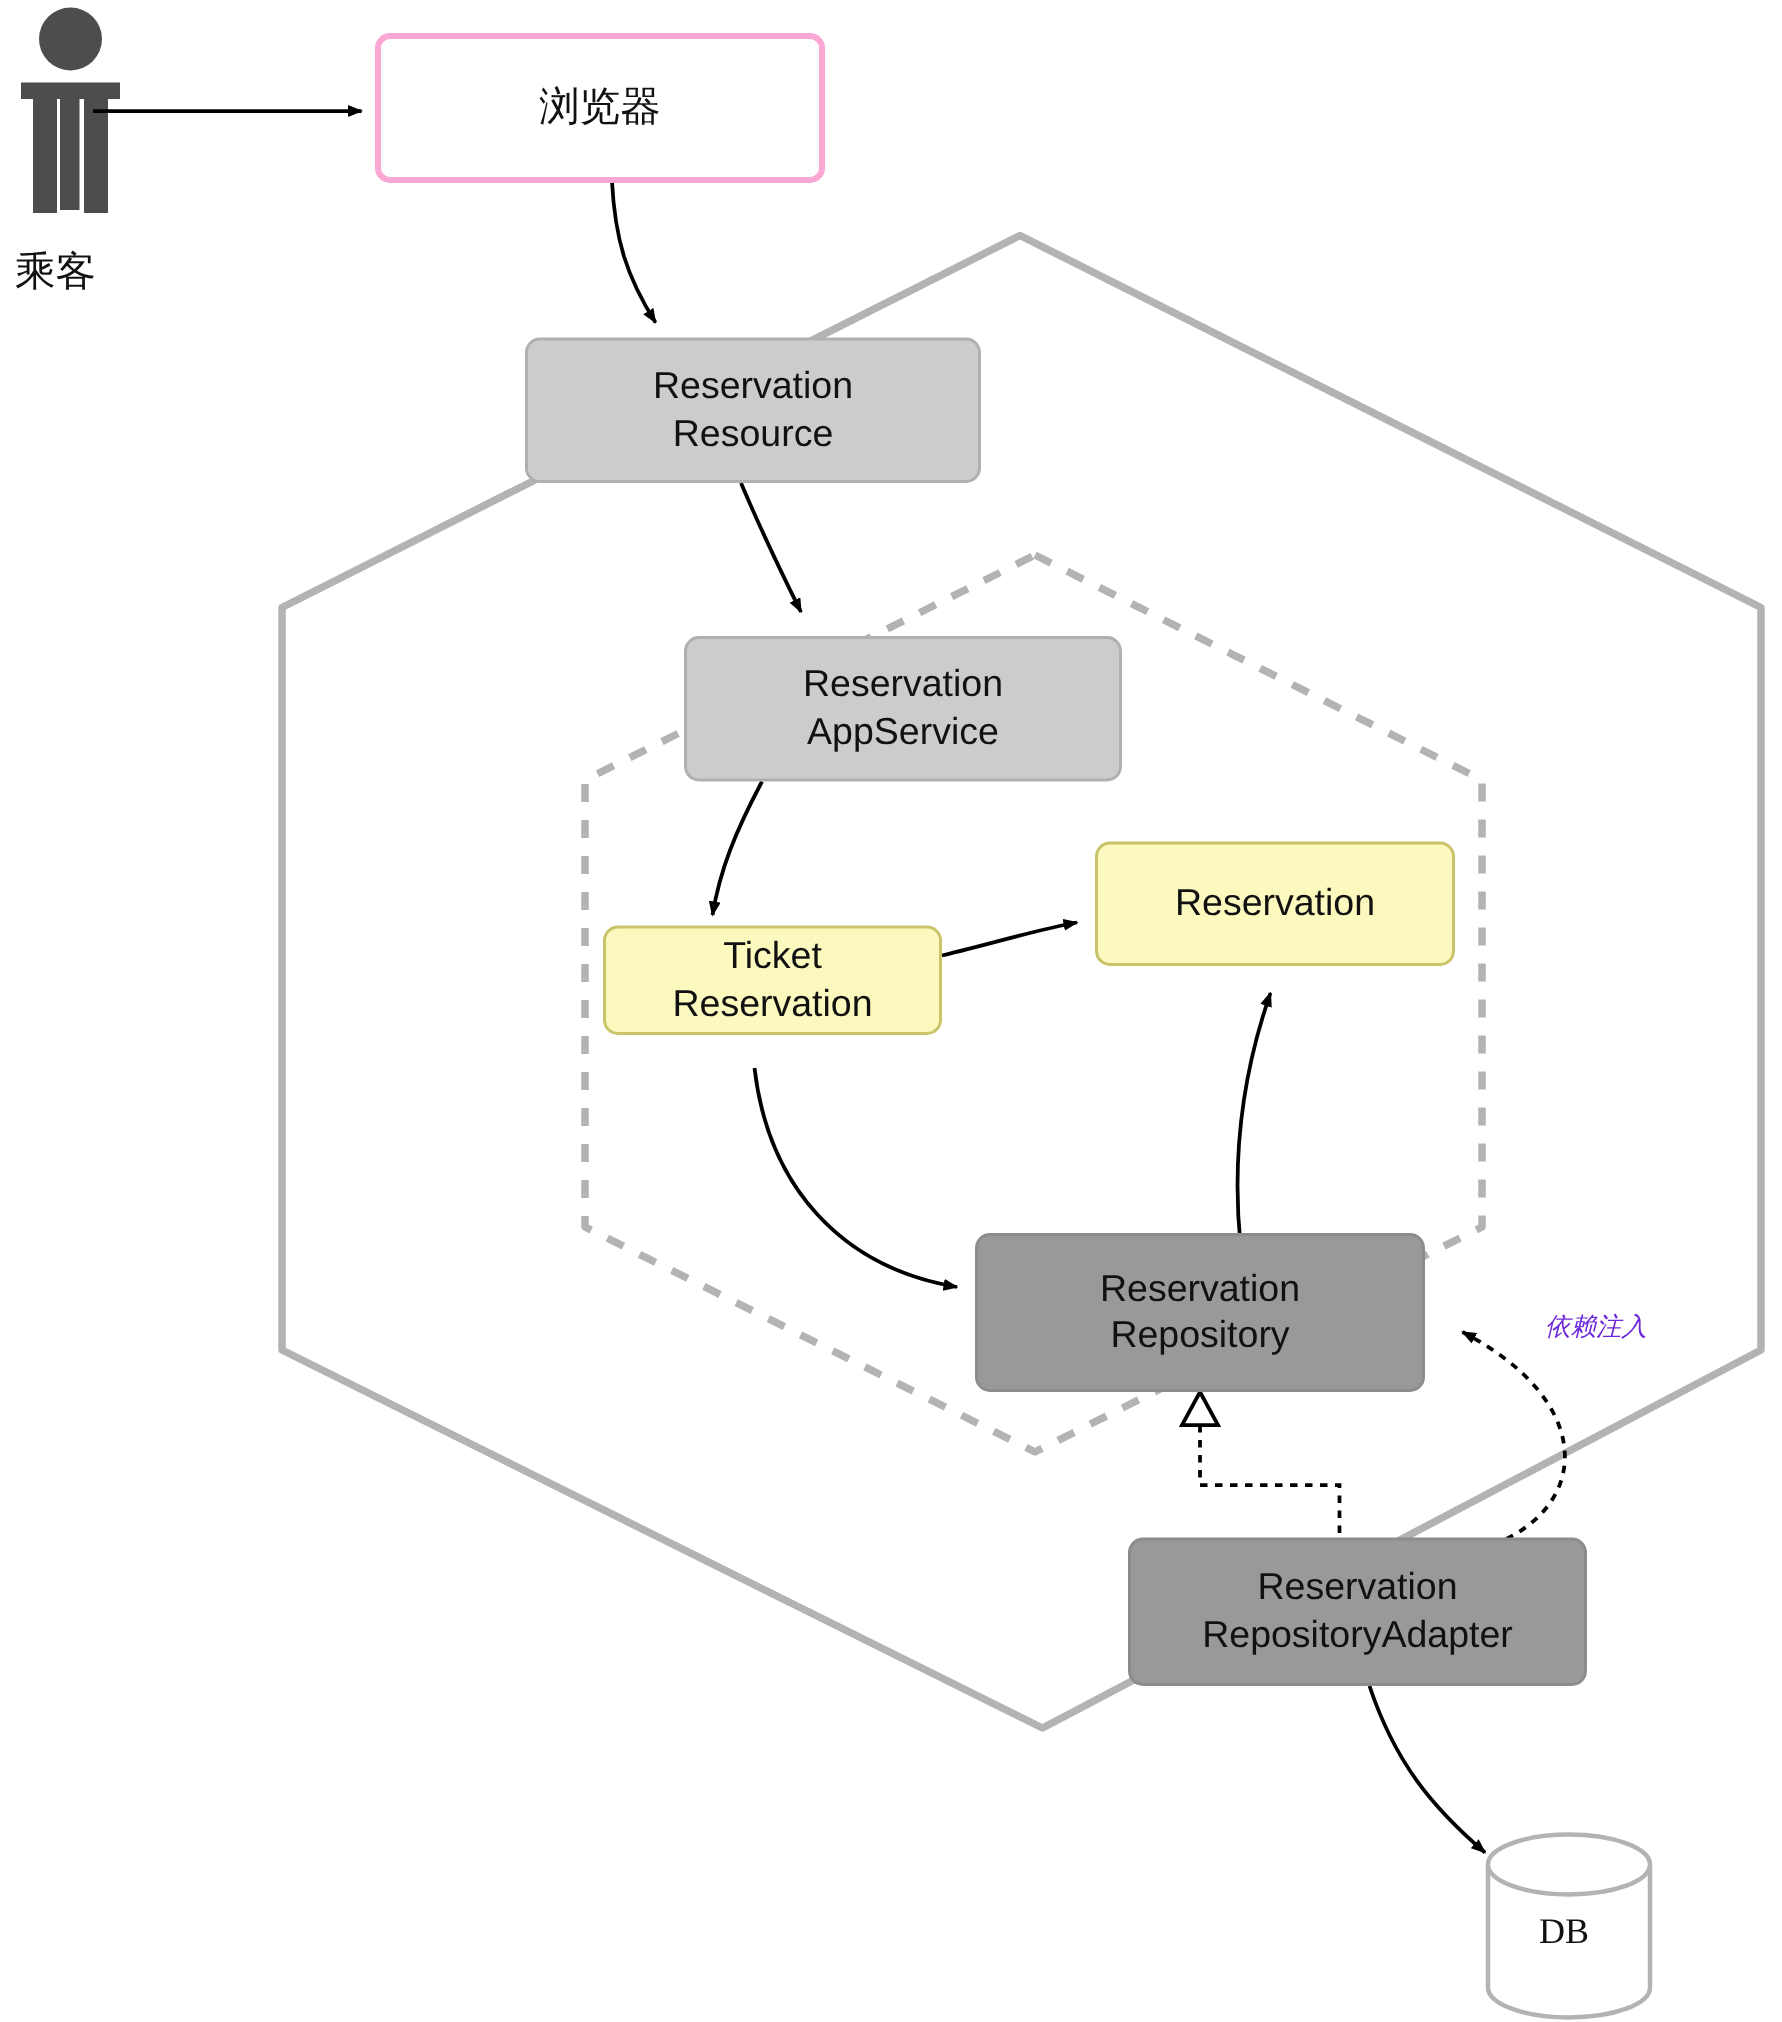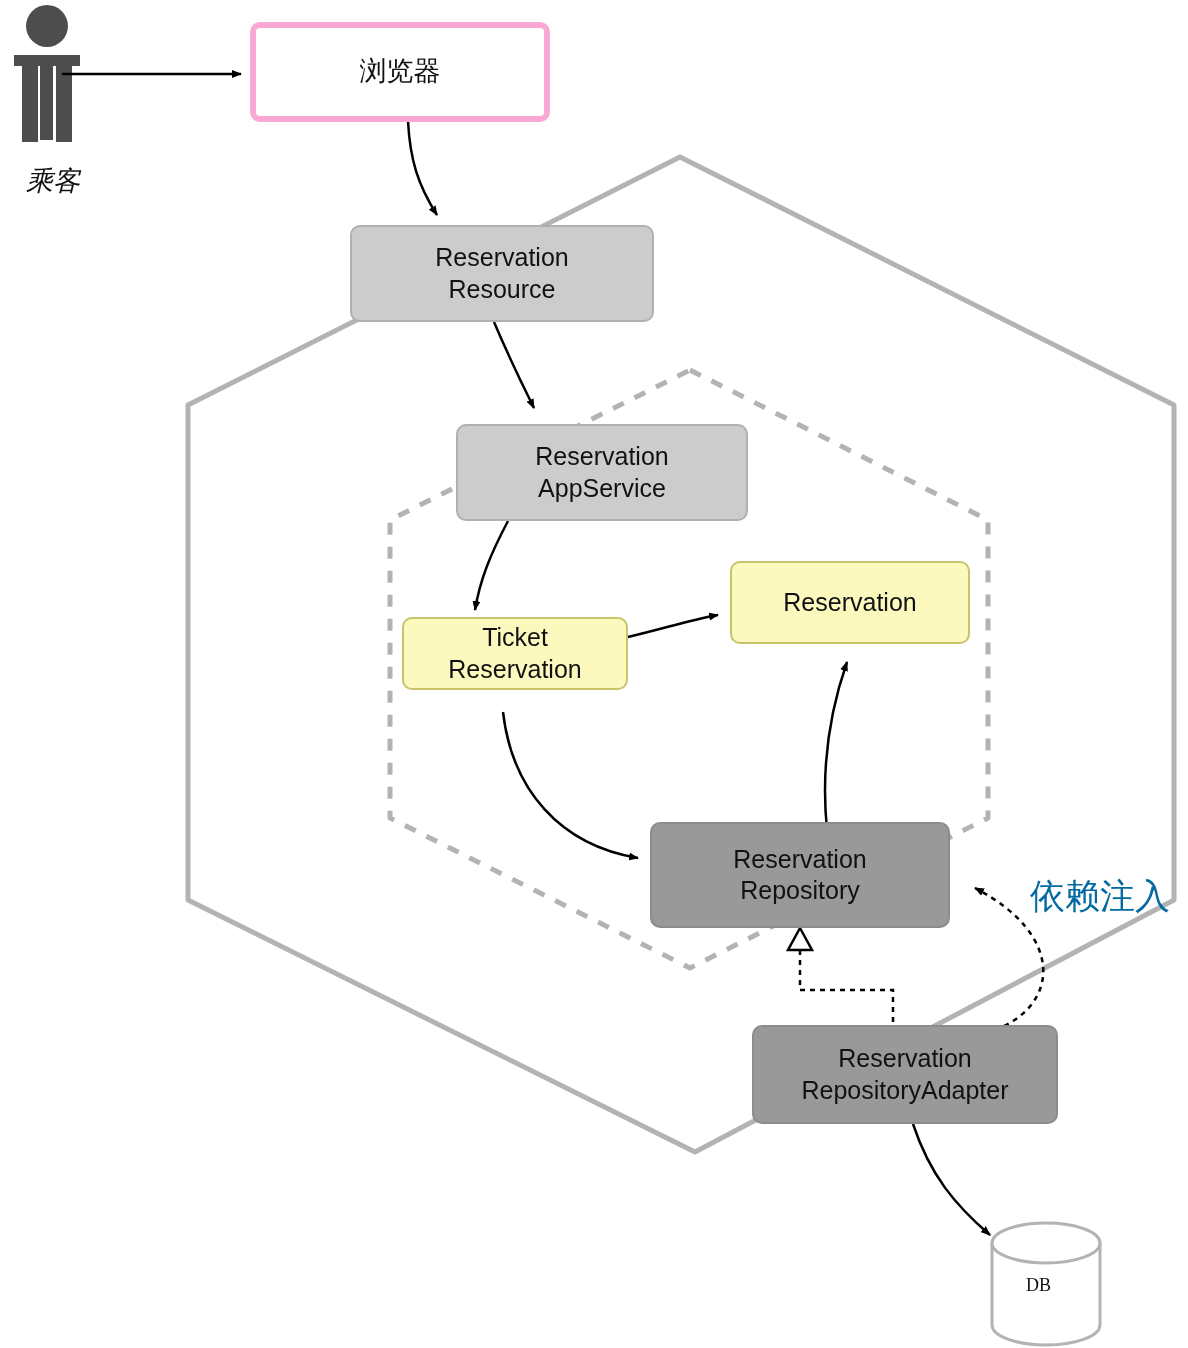--- a/index.html
+++ b/index.html
@@ -30,21 +30,21 @@
     display: flex;
     align-items: center;
     justify-content: center;
     text-align: center;
     line-height: 1.25;
     white-space: pre-line;
     border-radius: 10px;
   }
   .node-browser {
     background: #ffffff;
-    border: 6px solid #f9a8d4;
+    border: 4px solid #f9a8d4;
     font-size: 27px;
     color: #111111;
   }
   .node-gray-light {
     background: #cccccc;
     border: 2px solid #b0b0b0;
     font-size: 25px;
     color: #111111;
   }
   .node-yellow {
@@ -54,28 +54,29 @@
     color: #111111;
   }
   .node-gray-dark {
     background: #999999;
     border: 2px solid #8c8c8c;
     font-size: 25px;
     color: #111111;
   }
   .label-text {
     position: absolute;
-    font-size: 35px;
-    color: #0369a1;
+    font-size: 17px;
+    color: #6d28d9;
     white-space: nowrap;
+    font-style: italic;
   }
   .db-label {
     position: absolute;
     font-family: "Liberation Serif", serif;
-    font-size: 18px;
+    font-size: 24px;
     color: #111111;
   }
   .actor-label {
     position: absolute;
     font-size: 27px;
     color: #111111;
     white-space: nowrap;
   }
 </style>
 </head>
@@ -148,21 +149,21 @@
     <g>
       <path d="M 913,1124 C 930,1175 955,1205 990,1235" fill="none" stroke="#000000" stroke-width="2.5" marker-end="url(#arrowhead)"></path>
     </g>
 
     <g>
       <path d="M 992,1243 L 992,1325 A 54,20 0 0 0 1100,1325 L 1100,1243" fill="#ffffff" stroke="#b3b3b3" stroke-width="3"></path>
       <ellipse cx="1046" cy="1243" rx="54" ry="20" fill="#ffffff" stroke="#b3b3b3" stroke-width="3"></ellipse>
     </g>
   </svg>
 
-  <div class="actor-label" style="left:26px; top:163px;font-style:italic;">乘客</div>
+  <div class="actor-label" style="left:10px; top:163px;">乘客</div>
 
   <div class="node node-browser" style="left:250px; top:22px; width:300px; height:100px;">浏览器</div>
 
   <div class="node node-gray-light" style="left:350px; top:225px; width:304px; height:97px;">Reservation
 Resource</div>
 
   <div class="node node-gray-light" style="left:456px; top:424px; width:292px; height:97px;">Reservation
 AppService</div>
 
   <div class="node node-yellow" style="left:402px; top:617px; width:226px; height:73px;">Ticket

